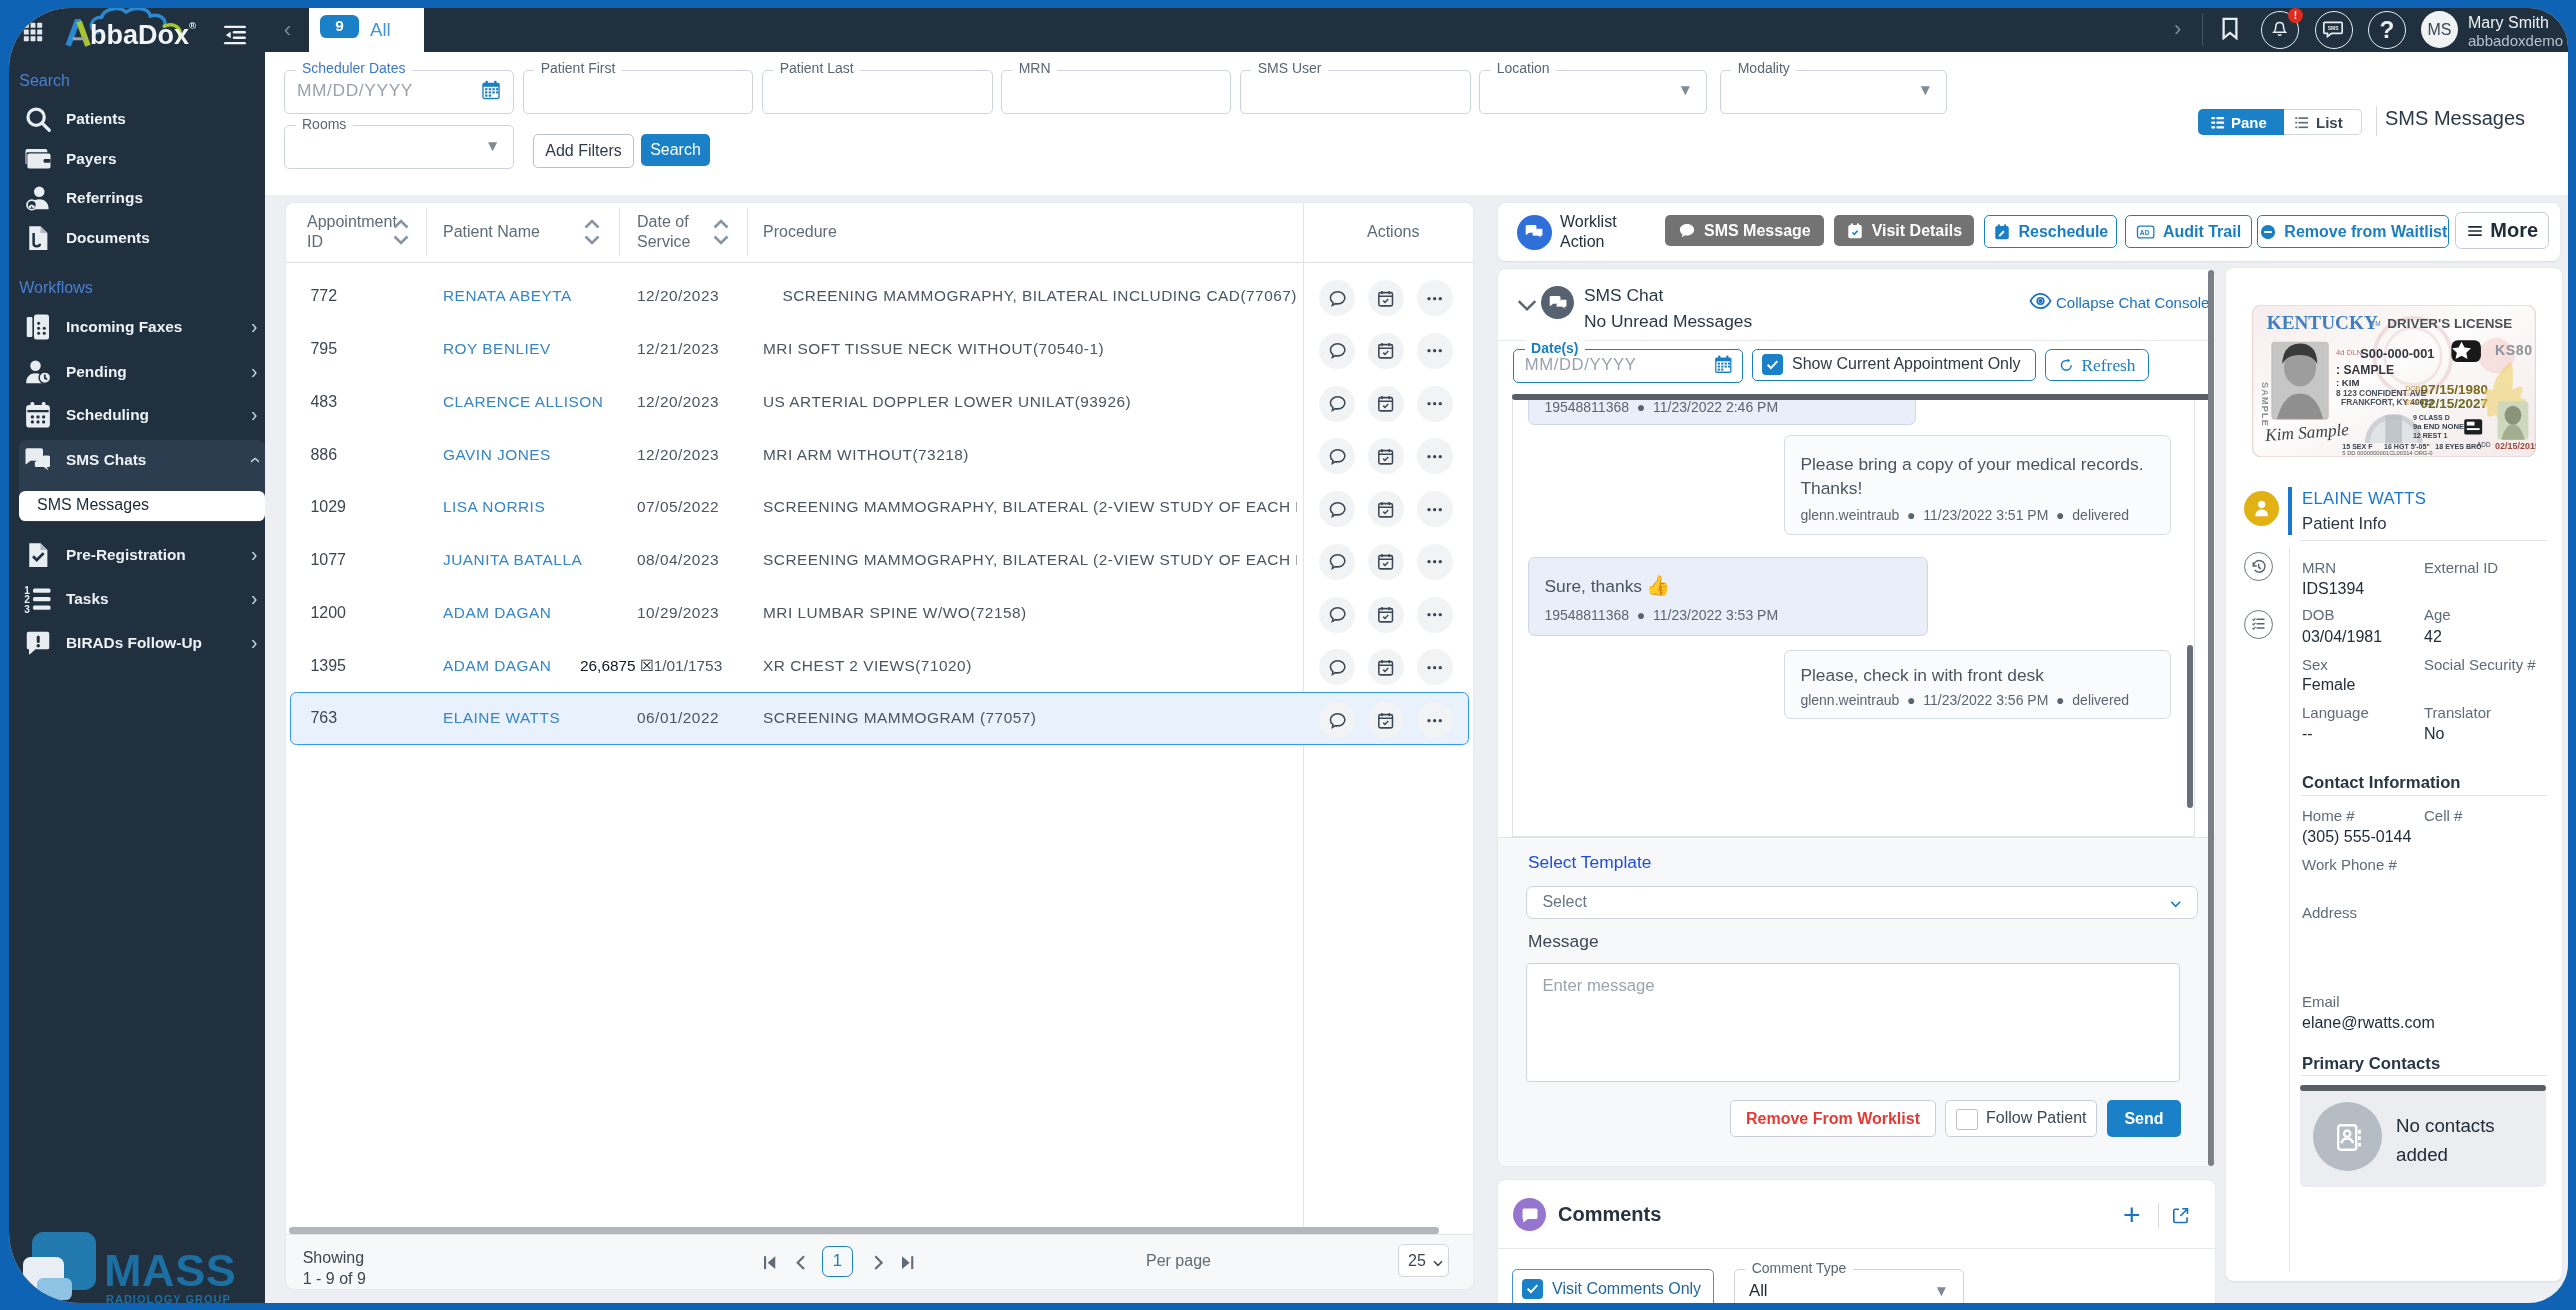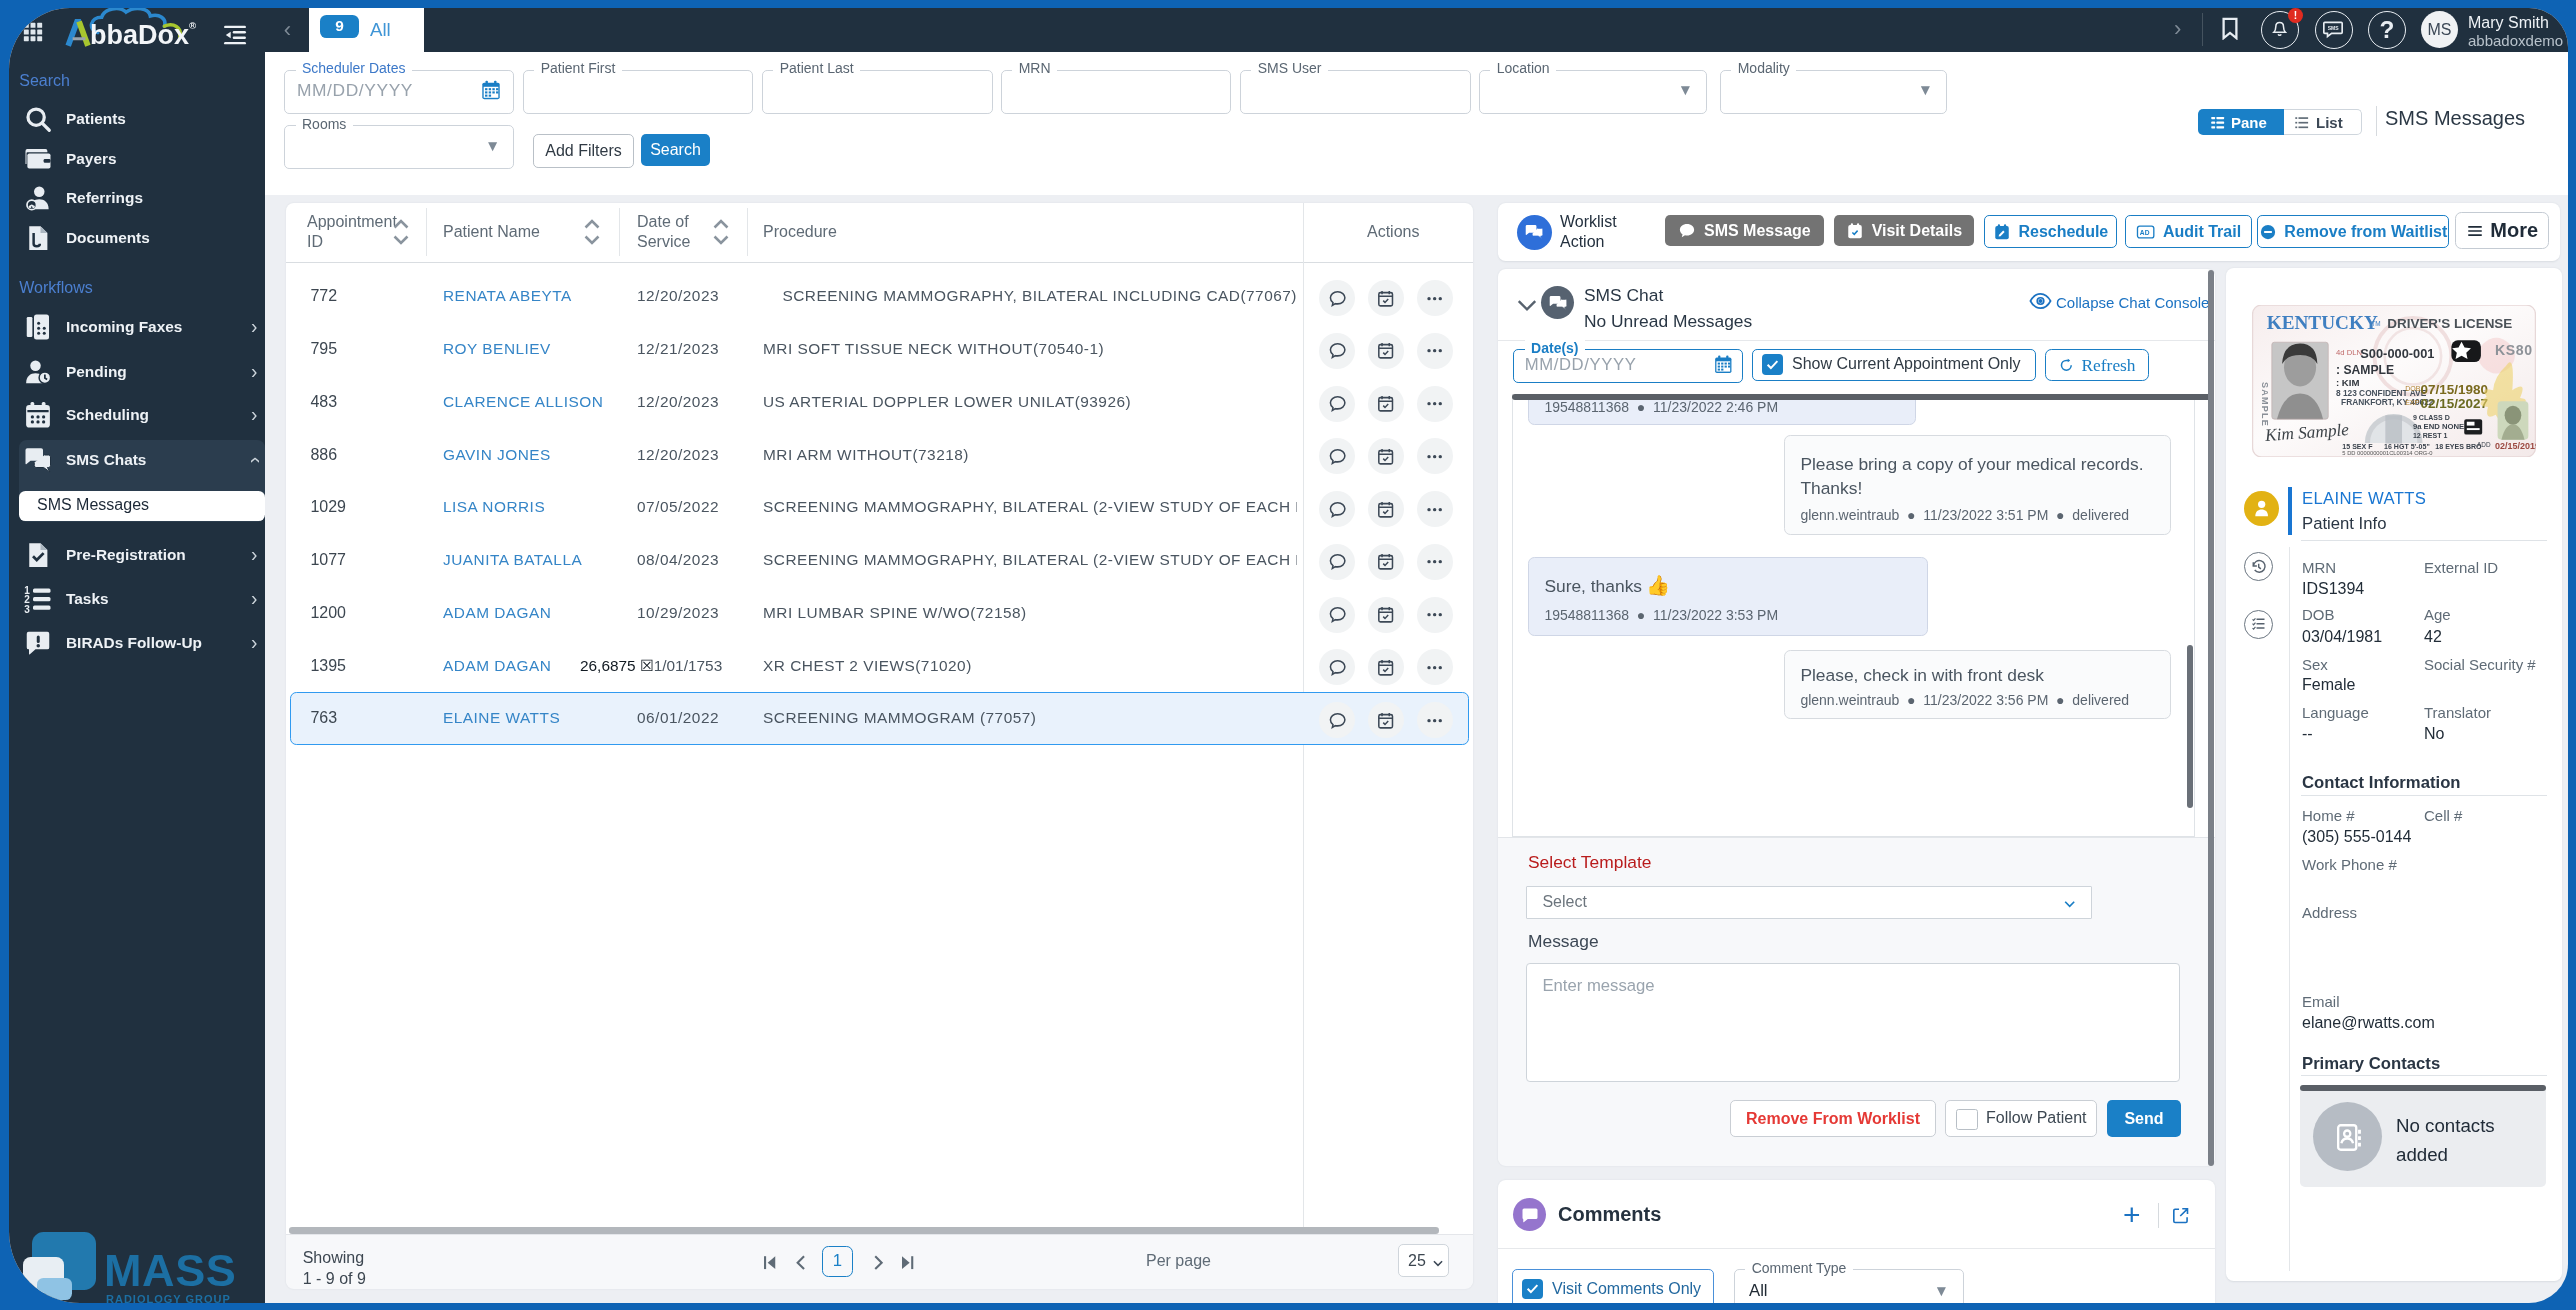--- a/index.html
+++ b/index.html
@@ -645,22 +645,22 @@
         </div>
    <div class="bubR" style="left:271px;top:256px;width:385px;height:67px;">
      <span class="btxt" style="left:15.4px;top:14px;">Please, check in with front desk</span>
      <span class="bmeta" style="left:15.4px;top:41px;">glenn.weintraub &nbsp;●&nbsp; 11/23/2022 3:56 PM &nbsp;●&nbsp; delivered</span>
         </div>
  </div>
  <div class="abs" style="left:14px;top:125px;width:701px;height:5.8px;background:#5a5f66;border-radius:3.2px;"></div>
  <div class="abs" style="left:689px;top:376px;width:6.4px;height:163px;background:#6a7078;border-radius:3.2px;"></div>
 
  <div class="abs" style="left:0;top:568px;width:717px;height:328px;background:#f7f8fa;border-top:0.6px solid #e2e5e9;border-radius:0 0 7.7px 7.7px;">
-  <div class="abs" style="left:30px;top:14px;font-size:17.4px;color:#b91c1c;">Select Template</div>
-  <div class="abs" style="left:28px;top:48px;width:566px;height:33px;background:#fff;border:1.3px solid #ced4da;border-radius:1px;box-sizing:border-box;padding-left:48px;">
+  <div class="abs" style="left:30px;top:14px;font-size:17.4px;color:#1d4ed8;">Select Template</div>
+  <div class="abs" style="left:28px;top:48px;width:672px;height:33px;background:#fff;border:1.3px solid #ced4da;border-radius:7px;box-sizing:border-box;padding-left:48px;">
     <span class="abs" style="left:15.4px;top:5.8px;font-size:16px;color:#6c757d;">Select</span>
     <svg class="abs" style="right:14px;top:9px;width:15.4px;height:15.4px" viewBox="0 0 24 24" fill="none" stroke="#1a7ec5" stroke-width="2.6">
             <path d="M5 9 L12 16 L19 9"></path>
           </svg>
         </div>
   <div class="abs" style="left:30px;top:93px;font-size:17.4px;color:#3c4754;">Message</div>
   <div class="abs" style="left:28px;top:125px;width:654px;height:119px;background:#fff;border:1.3px solid #ced4da;border-radius:3.9px;box-sizing:border-box;">
     <span class="abs" style="left:15.4px;top:11.6px;font-size:16.7px;color:#9aa4ae;">Enter message</span>
         </div>
   <div class="abs" style="left:232px;top:262px;width:206px;height:37px;background:#fff;border:1.3px solid #c9ced4;border-radius:5.1px;box-sizing:border-box;text-align:center;line-height:35px;font-size:16px;font-weight:700;color:#e53935;">Remove From Worklist</div>

